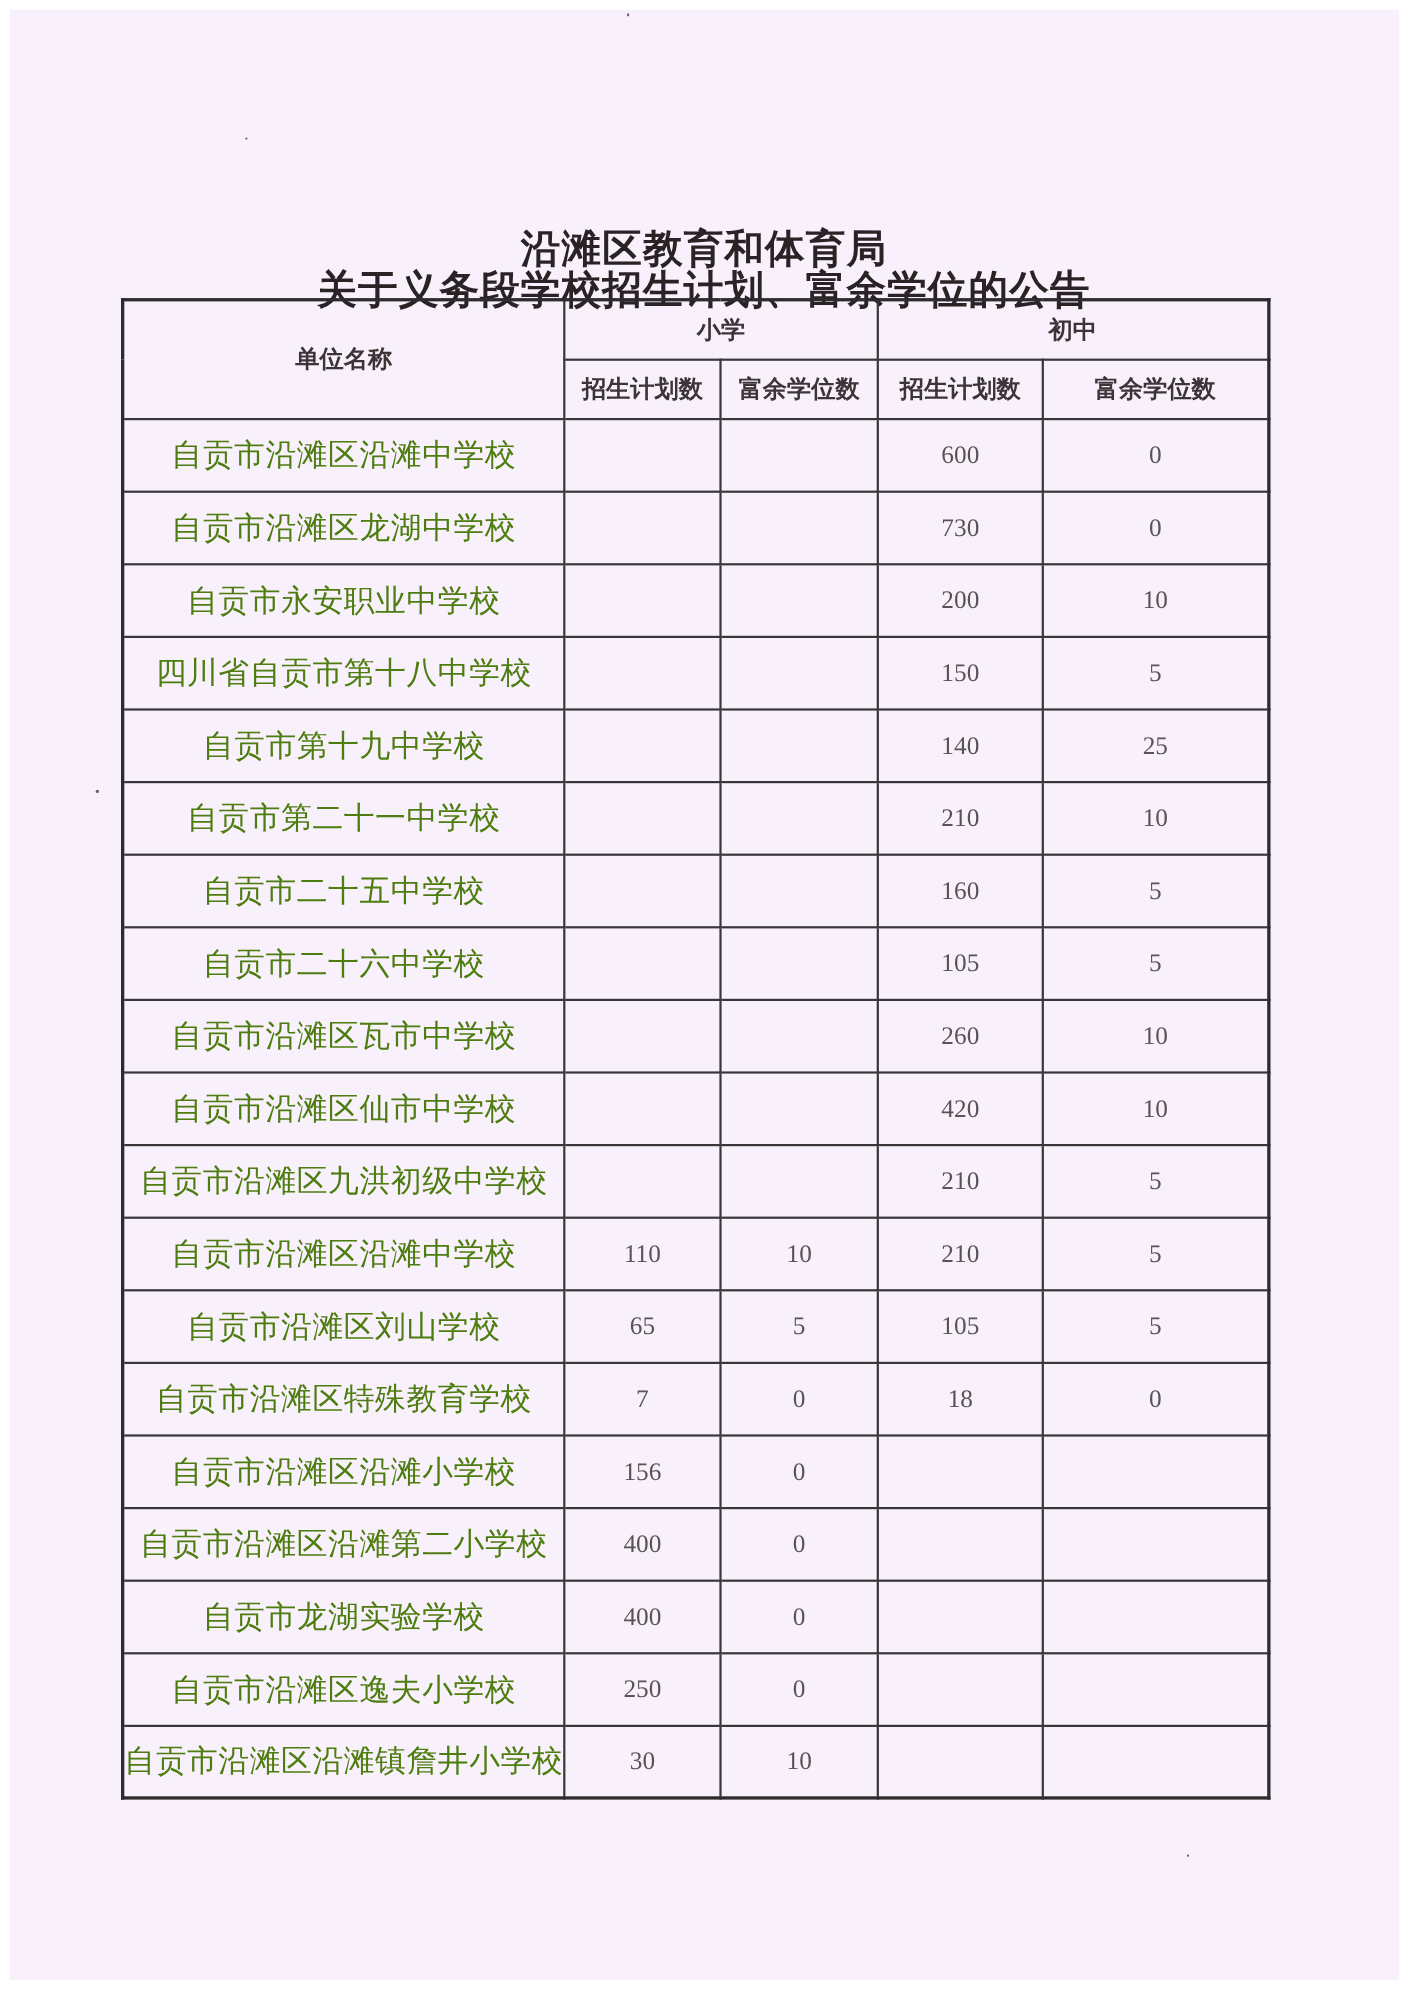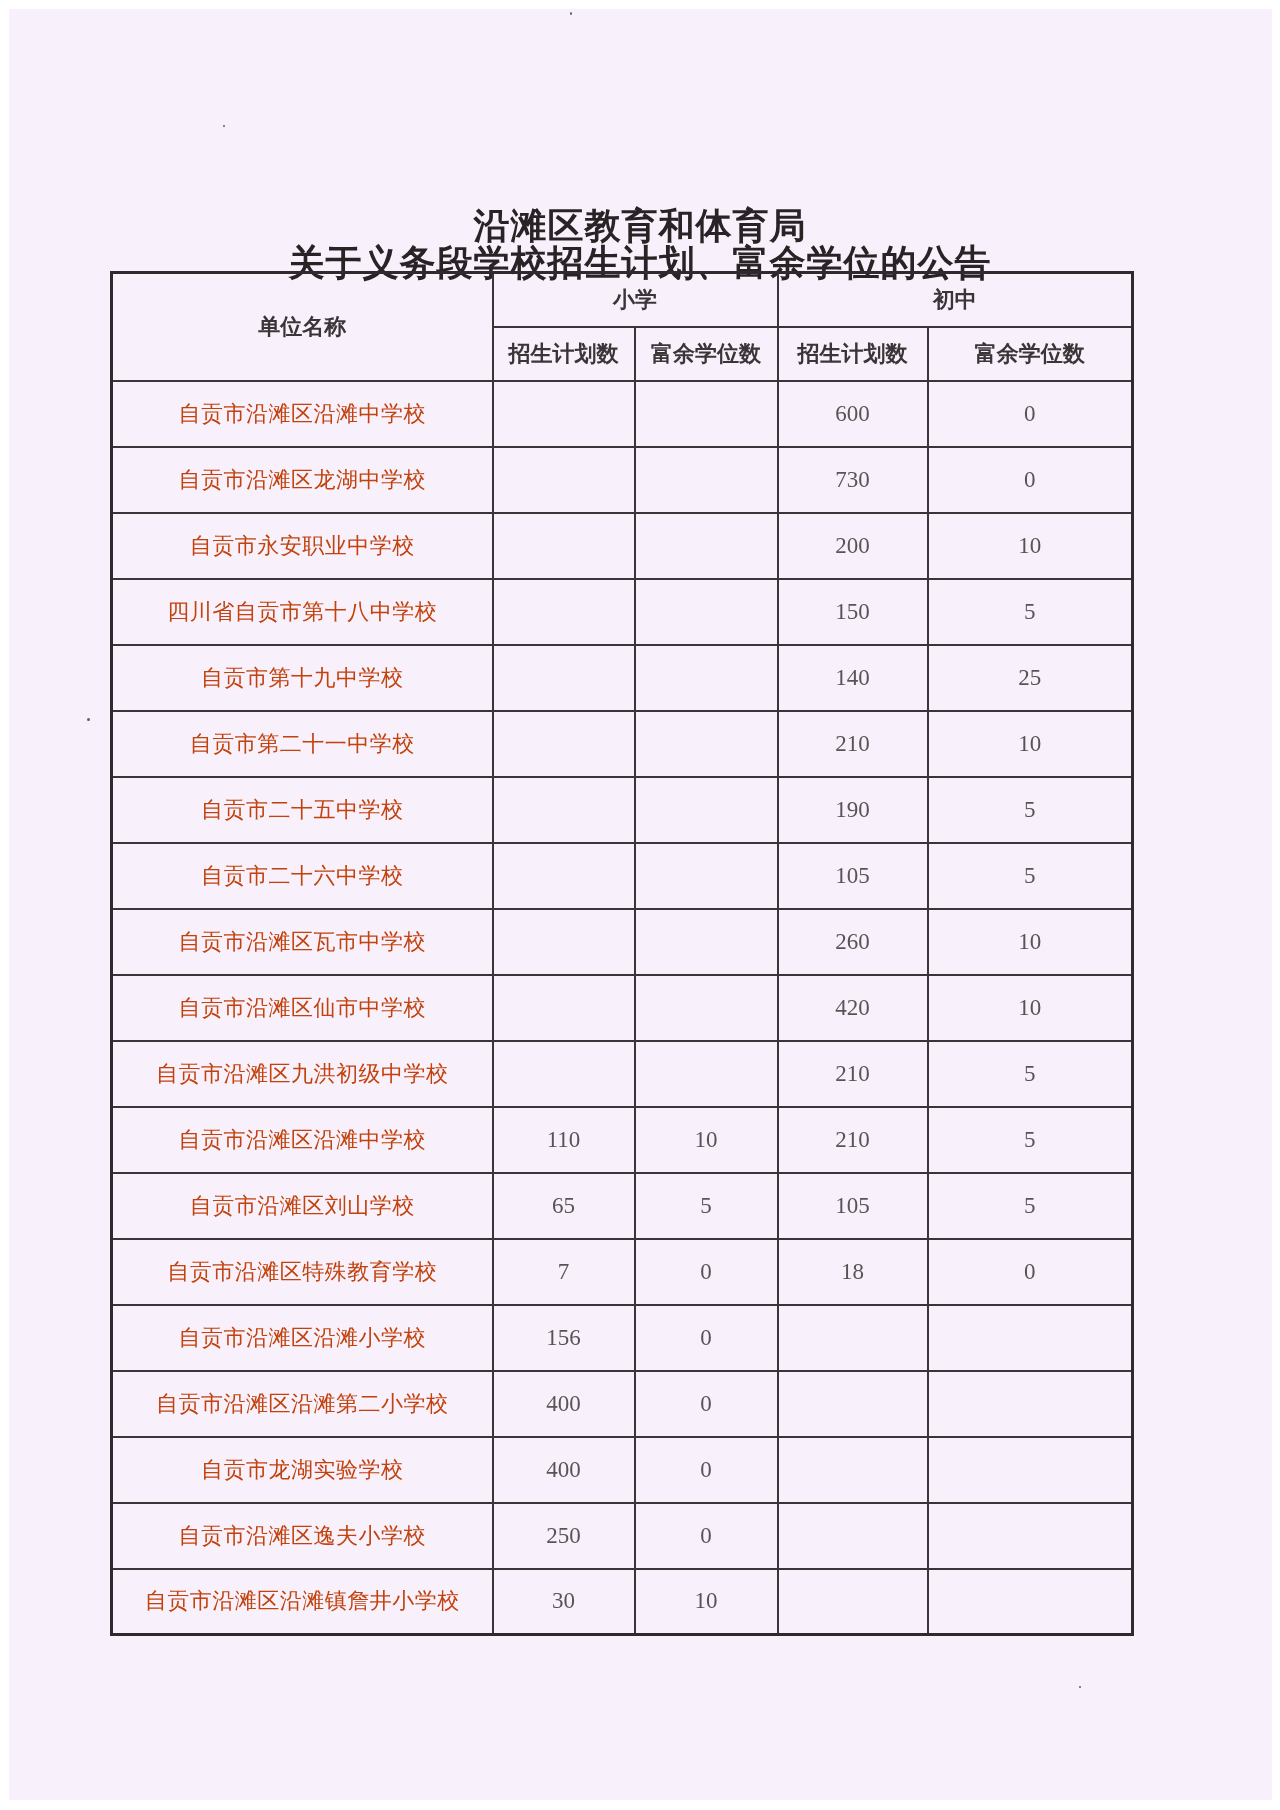--- a/index.html
+++ b/index.html
@@ -60,22 +60,22 @@
       white-space: nowrap;
     }
     table.notice th {
       font-family: "DejaVu Sans", "Liberation Sans", sans-serif;
       font-size: 22px;
       color: #3c3538;
       font-weight: bold;
     }
     table.notice td.name {
       font-family: Liberation Mono, monospace;
-      font-size: 22px;
-      color: #c2410c;
+      font-size: 28px;
+      color: #4d7c0f;
       letter-spacing: 0.5px;
     }
     table.notice td.num {
       font-family: "Liberation Serif", "DejaVu Serif", serif;
       font-size: 23px;
       color: #5a5356;
     }
     tr.head-top { height: 54px; }
     tr.head-sub { height: 54px; }
     tr.data-row { height: 66px; }
@@ -166,21 +166,21 @@
     <td class="num"></td>
     <td class="num"></td>
     <td class="num">210</td>
     <td class="num">10</td>
   </tr>
 
   <tr class="data-row">
     <td class="name">自贡市二十五中学校</td>
     <td class="num"></td>
     <td class="num"></td>
-    <td class="num">190</td>
+    <td class="num">160</td>
     <td class="num">5</td>
   </tr>
 
   <tr class="data-row">
     <td class="name">自贡市二十六中学校</td>
     <td class="num"></td>
     <td class="num"></td>
     <td class="num">105</td>
     <td class="num">5</td>
   </tr>

